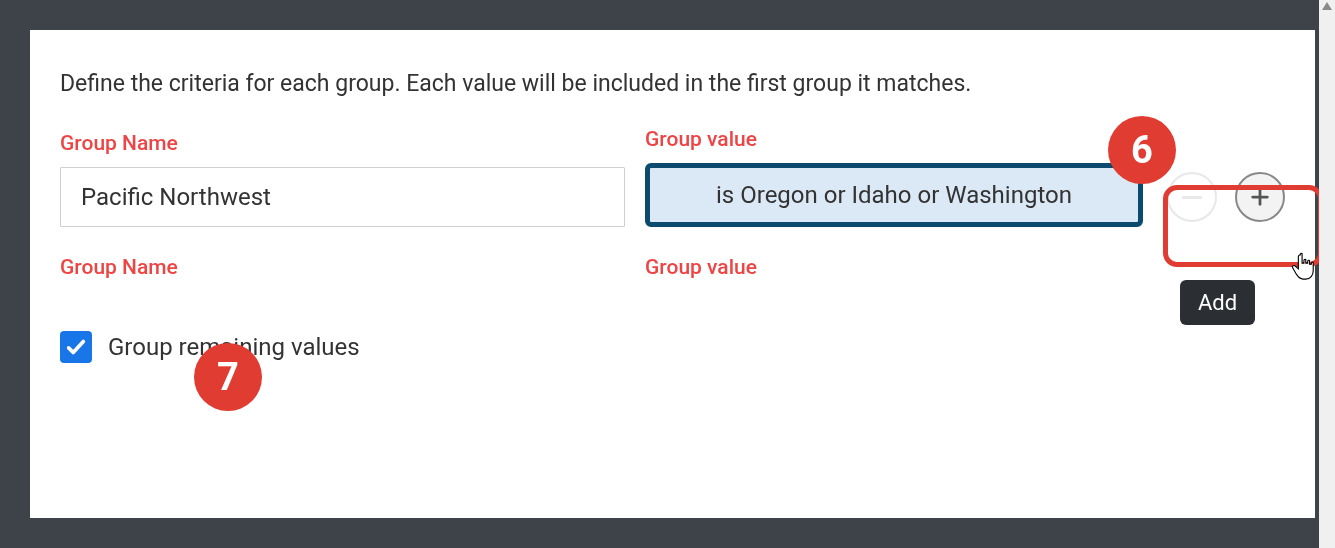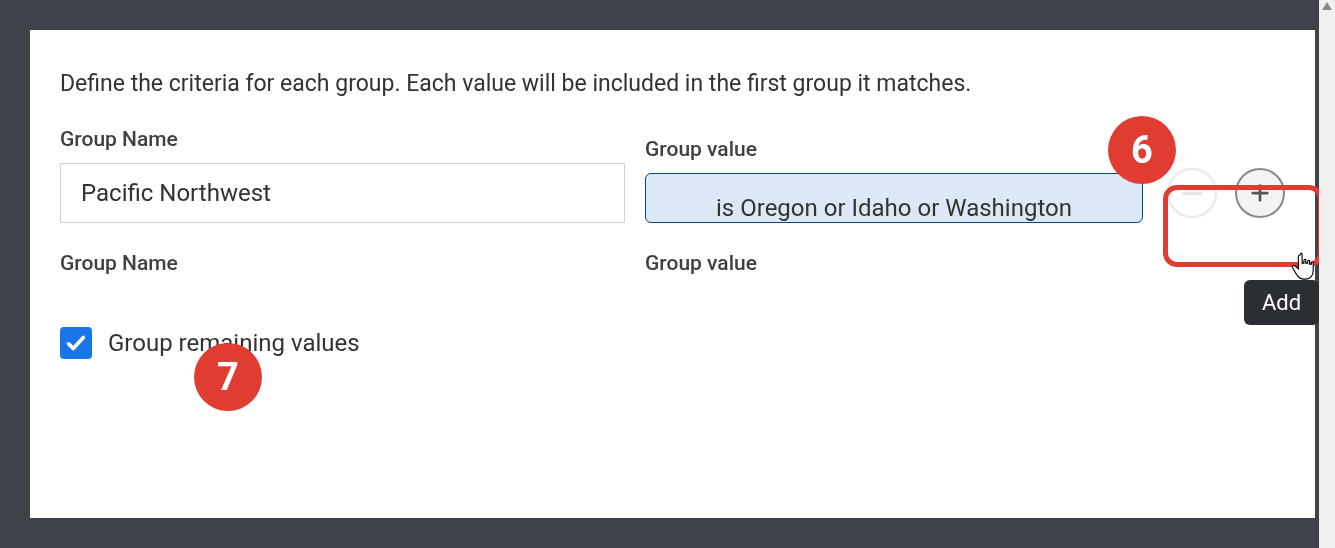--- a/index.html
+++ b/index.html
@@ -40,42 +40,42 @@
     }
     .field-group.name {
       width: 565px;
       flex-shrink: 0;
     }
     .field-group.value {
       flex: 1;
     }
     .label {
       font-size: 21px;
-      color: #404040;
+      color: #ef4444;
       font-weight: 500;
       margin-bottom: 12px;
     }
     .text-input {
       height: 60px;
       border: 1px solid #d0d0d0;
       border-radius: 1px;
       font-size: 24px;
       padding: 0 20px;
       color: #333;
       font-family: inherit;
       width: 100%;
       background: #fff;
     }
     .value-pill {
-      height: 50px;
+      height: 64px;
       background: #dbe8f5;
-      border: 1px solid #0c4a6e;
+      border: 5px solid #0c4a6e;
       border-radius: 6px;
       display: flex;
-      align-items: flex-end;
+      align-items: center;
       justify-content: center;
       font-size: 24px;
       color: #333;
       padding: 0 20px;
       width: 100%;
     }
     .value-text {
       font-size: 24px;
       color: #333;
       height: 60px;
@@ -155,21 +155,21 @@
       position: absolute;
       background: #2b2f33;
       color: #fff;
       font-size: 22px;
       padding: 10px 18px;
       border-radius: 6px;
       z-index: 5;
     }
     .tooltip-add {
       top: 250px;
-      left: 1214px;
+      left: 1150px;
     }
     .cursor-pointer {
       position: absolute;
       top: 222px;
       left: 1260px;
       width: 26px;
       height: 30px;
       z-index: 6;
     }
     .checkbox-row {

